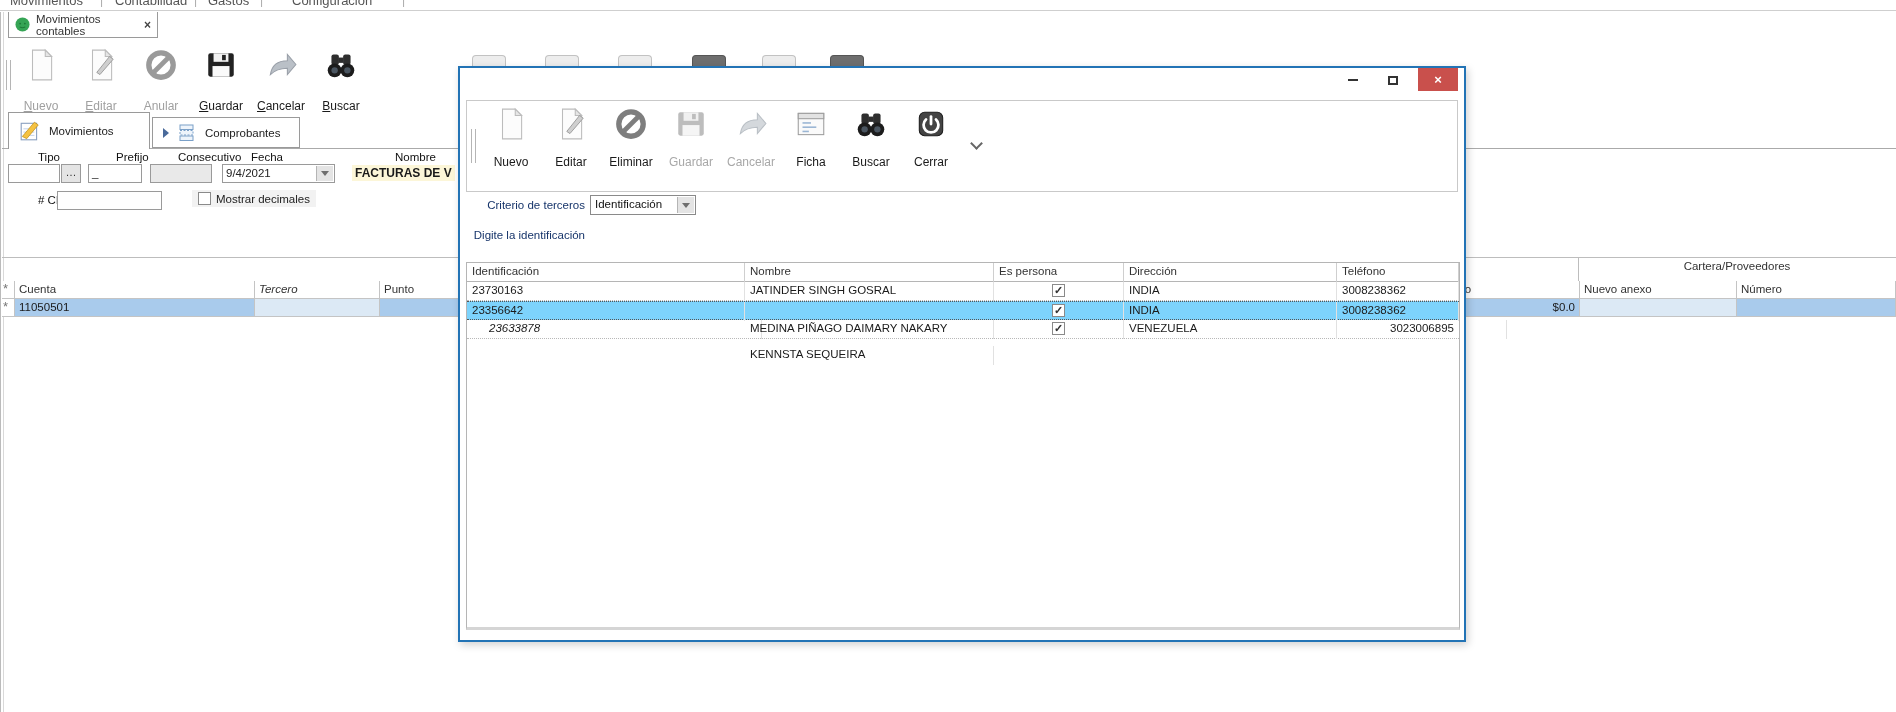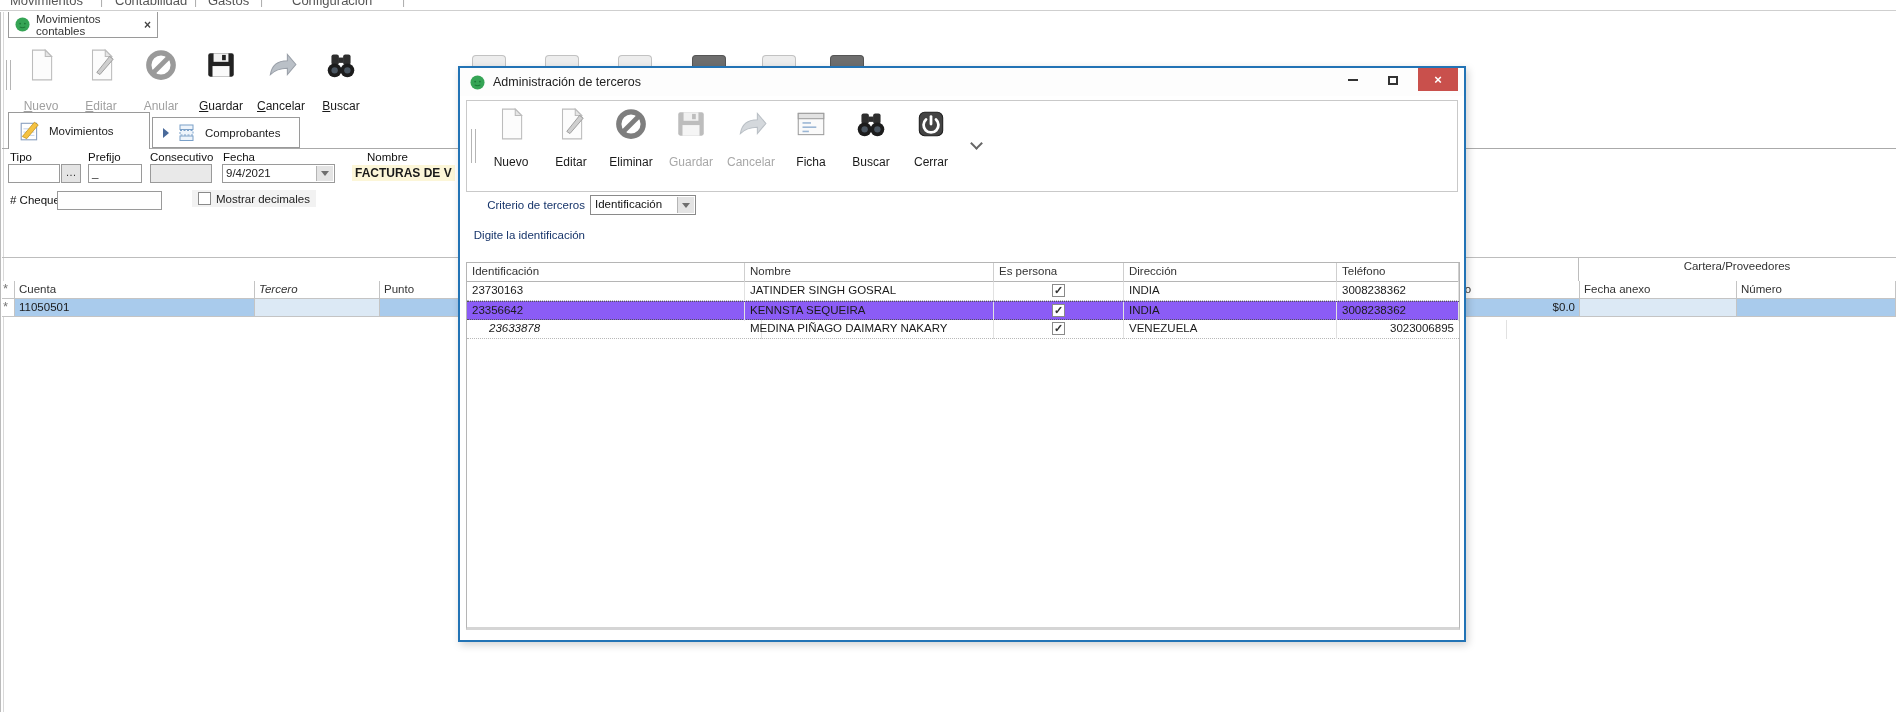--- a/index.html
+++ b/index.html
@@ -34,21 +34,21 @@
 
   
   .subtab { position:absolute; background:#fff; border:1px solid #9a9a9a; display:flex;
             align-items:center; gap:8px; padding:0 10px; font-size:11.5px; color:#222; }
   .subtab.active { border-bottom:none; z-index:3; }
   .panel-top-line { position:absolute; top:148px; left:2px; width:1894px; border-top:1px solid #aaa; }
   .left-strip { position:absolute; top:12px; left:0; width:4px; height:700px;
                 border-left:1px solid #bbb; border-right:1px solid #d9d9d9; }
 
   
-  .flabel { position:absolute; font-size:11.5px; color:#111; white-space:nowrap; }
+  .flabel { position:absolute; font-size:11.5px; color:#111; white-space:nowrap;margin-left:28px; }
   .tbox { position:absolute; height:19px; background:#fff; border:1px solid #9a9a9a;
           font-size:11.5px; padding:2px 3px; color:#222; }
   .tbox.disabled { background:#e9e9e9; }
   .mini-btn { position:absolute; height:19px; width:20px; background:#e4e4e4; border:1px solid #9a9a9a;
               font-size:11px; text-align:center; line-height:15px; color:#333; cursor:pointer; }
   .dd-arrow { width:0; height:0; border-left:4px solid transparent; border-right:4px solid transparent;
               border-top:5px solid #6e6e6e; }
   .dd-btn { position:absolute; top:1px; right:1px; bottom:1px; width:17px; background:#e4e4e4;
             border-left:1px solid #b5b5b5; display:flex; align-items:center; justify-content:center; }
   .checkbox { width:13px; height:13px; background:#fff; border:1px solid #8a8a8a; display:inline-flex;
@@ -92,21 +92,21 @@
               padding:2px 4px; color:#111; }
   .m-input { position:absolute; height:21px; background:#fff; border:1px solid #444; font-size:11.5px;
              padding:3px 4px; color:#111; }
   .m-table { position:absolute; left:6px; top:194px; width:994px; height:368px; border:1px solid #b5b5b5;
              border-bottom:3px solid #d5d5d5; background:#fff; }
   .mh-row { position:absolute; left:0; top:0; height:19px; width:100%; border-bottom:1px solid #b5b5b5; }
   .mcell { position:absolute; height:19px; font-size:11.5px; padding:2px 5px; white-space:nowrap;
            overflow:hidden; border-right:1px solid #cfcfcf; color:#333; }
   .m-row { position:absolute; left:0; height:19px; width:100%; border-bottom:1px dotted #b8b8b8; }
   .m-row .mcell { color:#1a1a1a; border-right:1px solid #e1e1e1; }
-  .m-row.selected { background:#8b5cf6; border-top:1px dotted #555; border-bottom:1px dotted #555; }
+  .m-row.selected { background:#7dd3fc; border-top:1px dotted #555; border-bottom:1px dotted #555; }
   .cellcheck { display:flex; align-items:flex-start; justify-content:center; }
   .app-dot { width:15px; height:15px; flex:0 0 auto; }
 </style>
 </head>
 <body>
 
 <div class="left-strip"></div>
 
 <div class="menubar">
   <span class="menu-item" style="left:10px">Movimientos</span>
@@ -251,42 +251,33 @@
 
 <div class="grid-line" style="left:2px; top:257px; width:1894px; height:1px;"></div>
 <div class="grid-line" style="left:1578px; top:257px; width:1px; height:24px;"></div>
 <div class="abs" style="left:1578px; top:260px; width:318px; text-align:center; font-size:11.5px; color:#333;">Cartera/Proveedores</div>
 
 <div class="gcell" style="left:2px;  top:281px; width:13px;  height:18px; padding:2px 1px;"><span class="selector-glyph">*</span></div>
 <div class="gcell" style="left:15px; top:281px; width:240px; height:18px;">Cuenta</div>
 <div class="gcell" style="left:255px; top:281px; width:125px; height:18px;font-style:italic;">Tercero</div>
 <div class="gcell" style="left:380px; top:281px; width:1050px; height:18px;">Punto</div>
 <div class="gcell" style="left:1430px; top:281px; width:150px; height:18px;">Crédito</div>
-<div class="gcell" style="left:1580px; top:281px; width:157px; height:18px;">Fecha anexo</div>
+<div class="gcell" style="left:1580px; top:281px; width:157px; height:18px;">Nuevo anexo</div>
 <div class="gcell" style="left:1737px; top:281px; width:159px; height:18px;">Número</div>
 
 <div class="gcell" style="left:2px;  top:299px; width:13px; height:18px; padding:2px 1px;"><span class="selector-glyph">*</span></div>
 <div class="gcell data sel-strong" style="left:15px;  top:299px; width:240px; height:18px;">11050501</div>
 <div class="gcell data sel-mid" style="left:255px; top:299px; width:125px; height:18px;"></div>
 <div class="gcell data sel-strong" style="left:380px; top:299px; width:1050px; height:18px;"></div>
 <div class="gcell data sel-strong" style="left:1430px; top:299px; width:150px; height:18px; text-align:right;">$0.0</div>
 <div class="gcell data sel-mid" style="left:1580px; top:299px; width:157px; height:18px;"></div>
 <div class="gcell data sel-strong" style="left:1737px; top:299px; width:159px; height:18px;"></div>
 
 <div class="modal">
 
-  <div class="m-titlebar">
-    <svg class="app-dot" viewBox="0 0 16 16">
-      <circle cx="8" cy="8" r="7.5" fill="#35a455"></circle>
-      <circle cx="5.5" cy="7" r="1" fill="#1d7a38"></circle>
-        <circle cx="10.5" cy="7" r="1" fill="#1d7a38"></circle>
-      <path d="M5 10.5 q3 2 6 0" stroke="#1d7a38" stroke-width="1.2" fill="none"></path>
-    </svg>
-    <span>Administración de terceros</span>
-  </div>
   <div class="win-btn" style="right:96px;">
       <span class="min-glyph"></span>
     </div>
   <div class="win-btn" style="right:56px;">
       <span class="max-glyph"></span>
     </div>
   <div class="close-btn">
       <span>×</span>
     </div>
 
@@ -405,21 +396,21 @@
       <div class="mcell" style="left:278px; width:249px;">JATINDER SINGH GOSRAL</div>
       <div class="mcell cellcheck" style="left:527px; width:130px;">
         <span class="checkbox">✓</span>
       </div>
       <div class="mcell" style="left:657px; width:213px;">INDIA</div>
       <div class="mcell" style="left:870px; width:122px;">3008238362</div>
     </div>
 
     <div class="m-row selected" style="top:38px;">
       <div class="mcell" style="left:0;     width:278px;">23356642</div>
-      <div class="mcell" style="left:278px; width:249px;">KENNSTA SEQUEIRA</div>
+      <div class="mcell" style="left:278px; width:249px;margin-top:44px;">KENNSTA SEQUEIRA</div>
       <div class="mcell cellcheck" style="left:527px; width:130px;">
         <span class="checkbox">✓</span>
       </div>
       <div class="mcell" style="left:657px; width:213px;">INDIA</div>
       <div class="mcell" style="left:870px; width:122px;">3008238362</div>
     </div>
 
     <div class="m-row" style="top:57px;">
       <div class="mcell" style="left:17px;     width:278px;font-style:italic;">23633878</div>
       <div class="mcell" style="left:278px; width:249px;">MEDINA PIÑAGO DAIMARY NAKARY</div>

